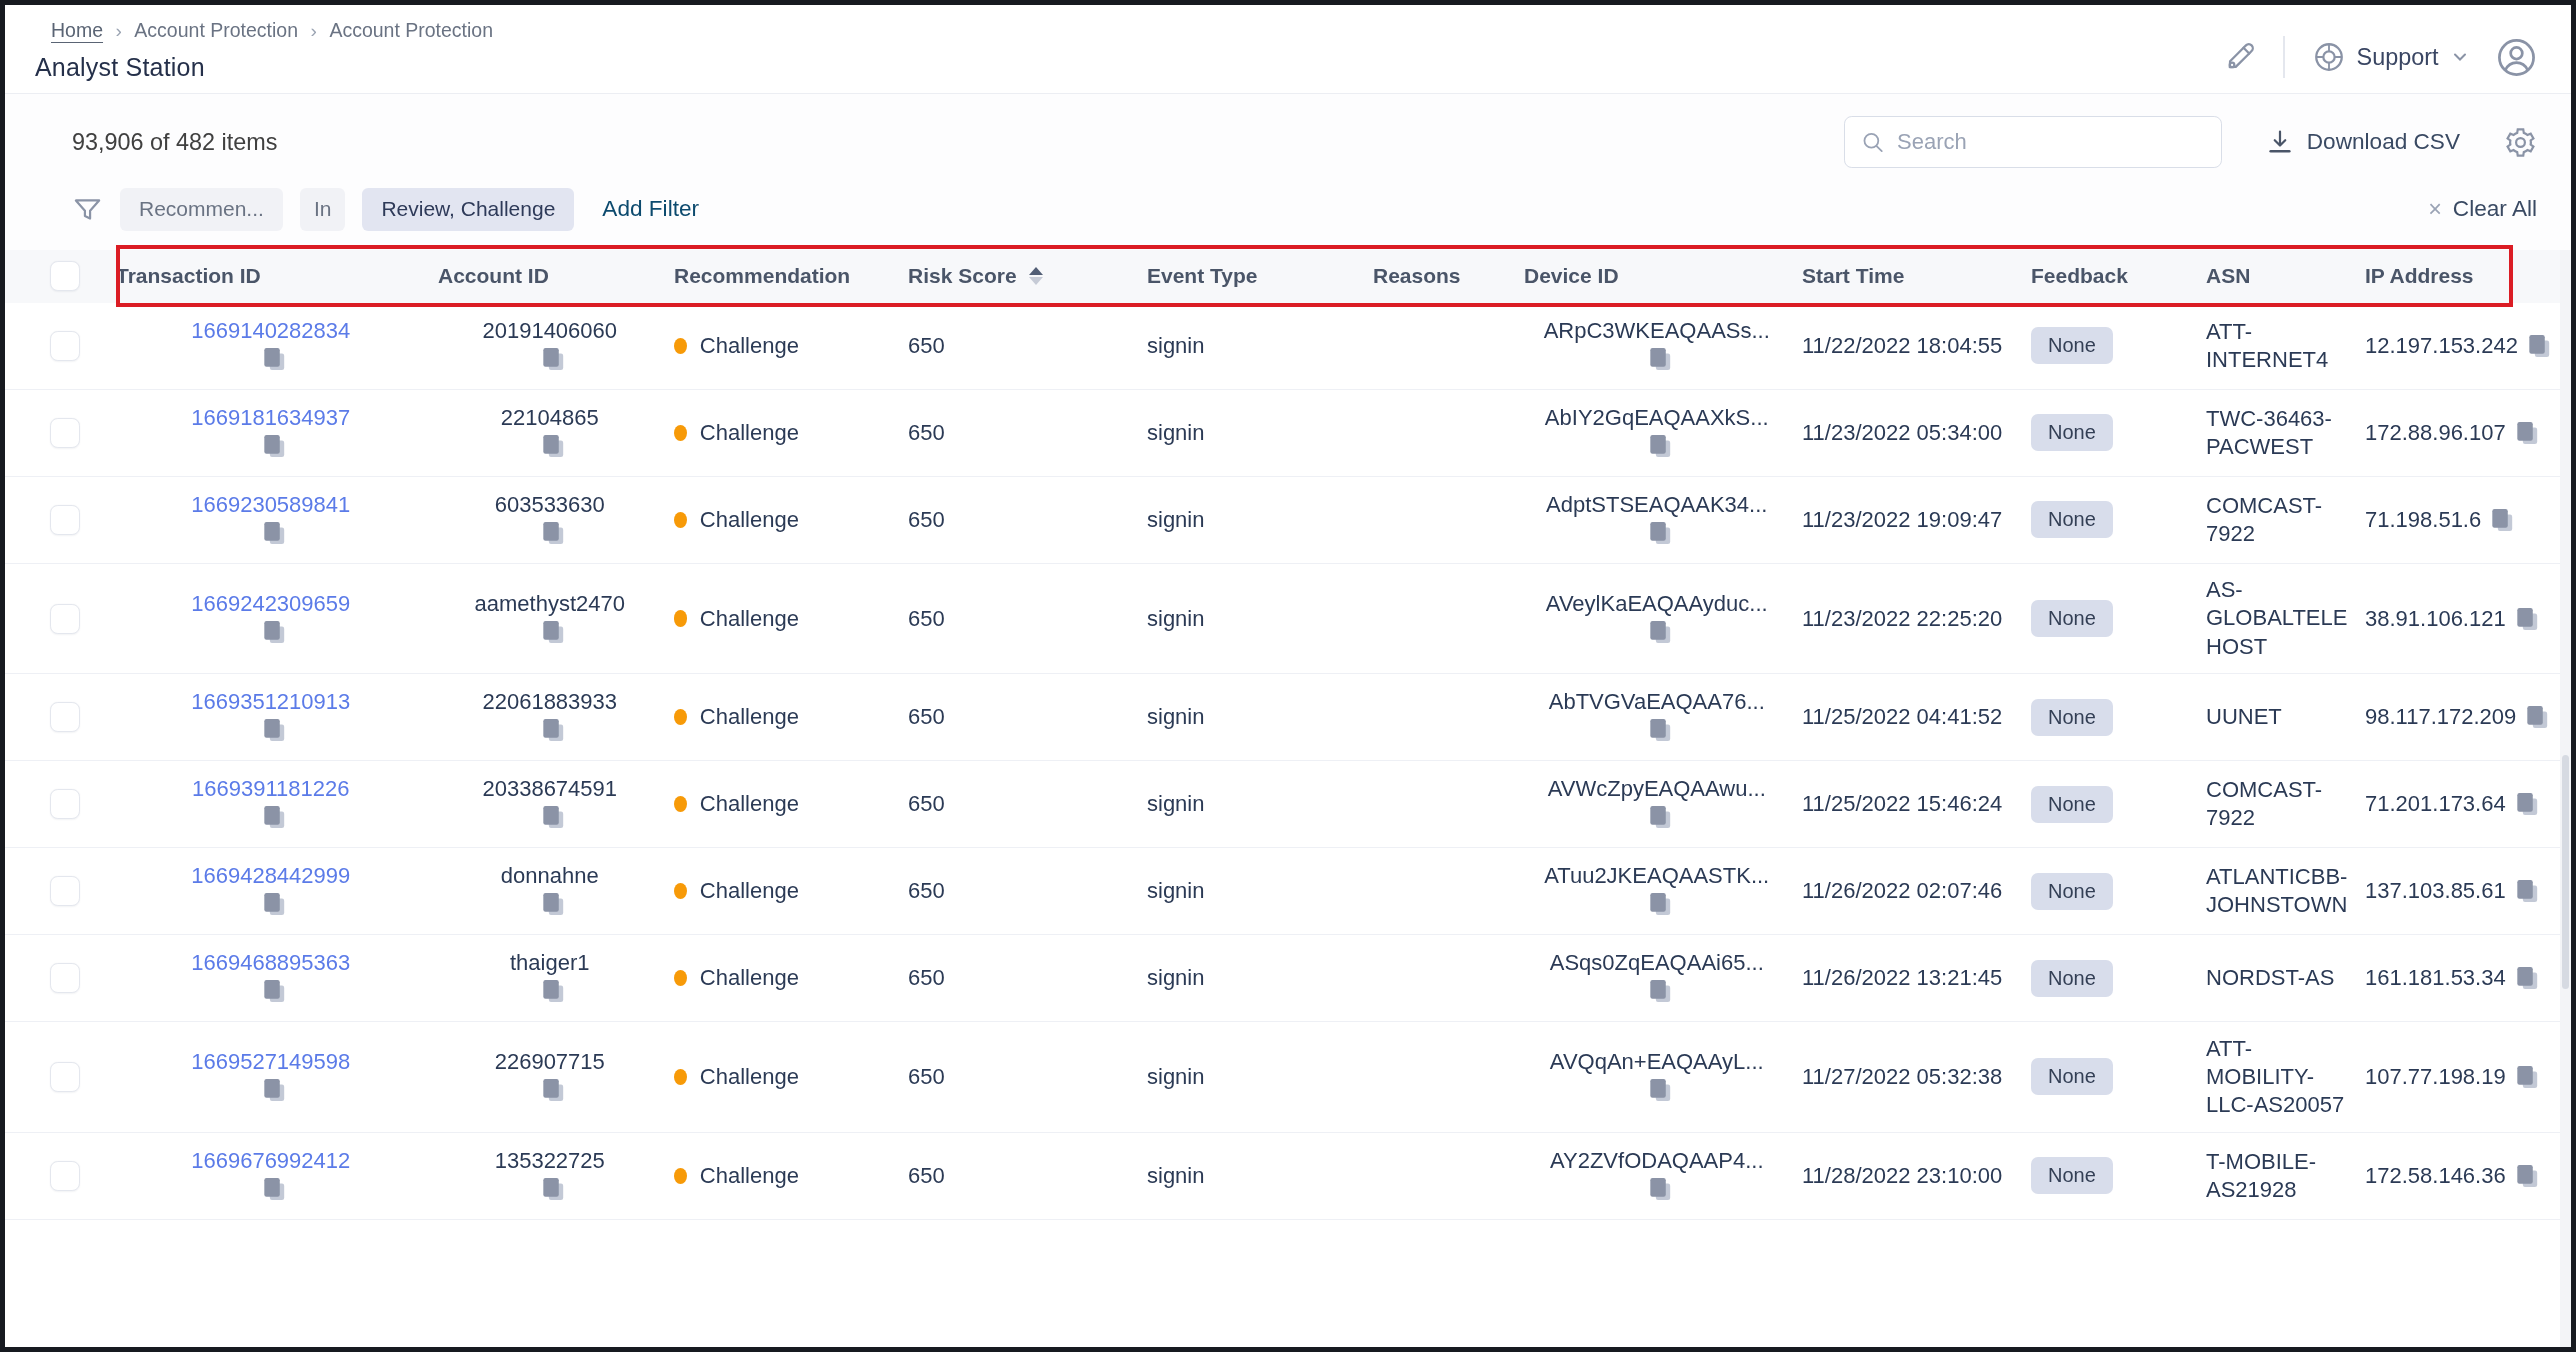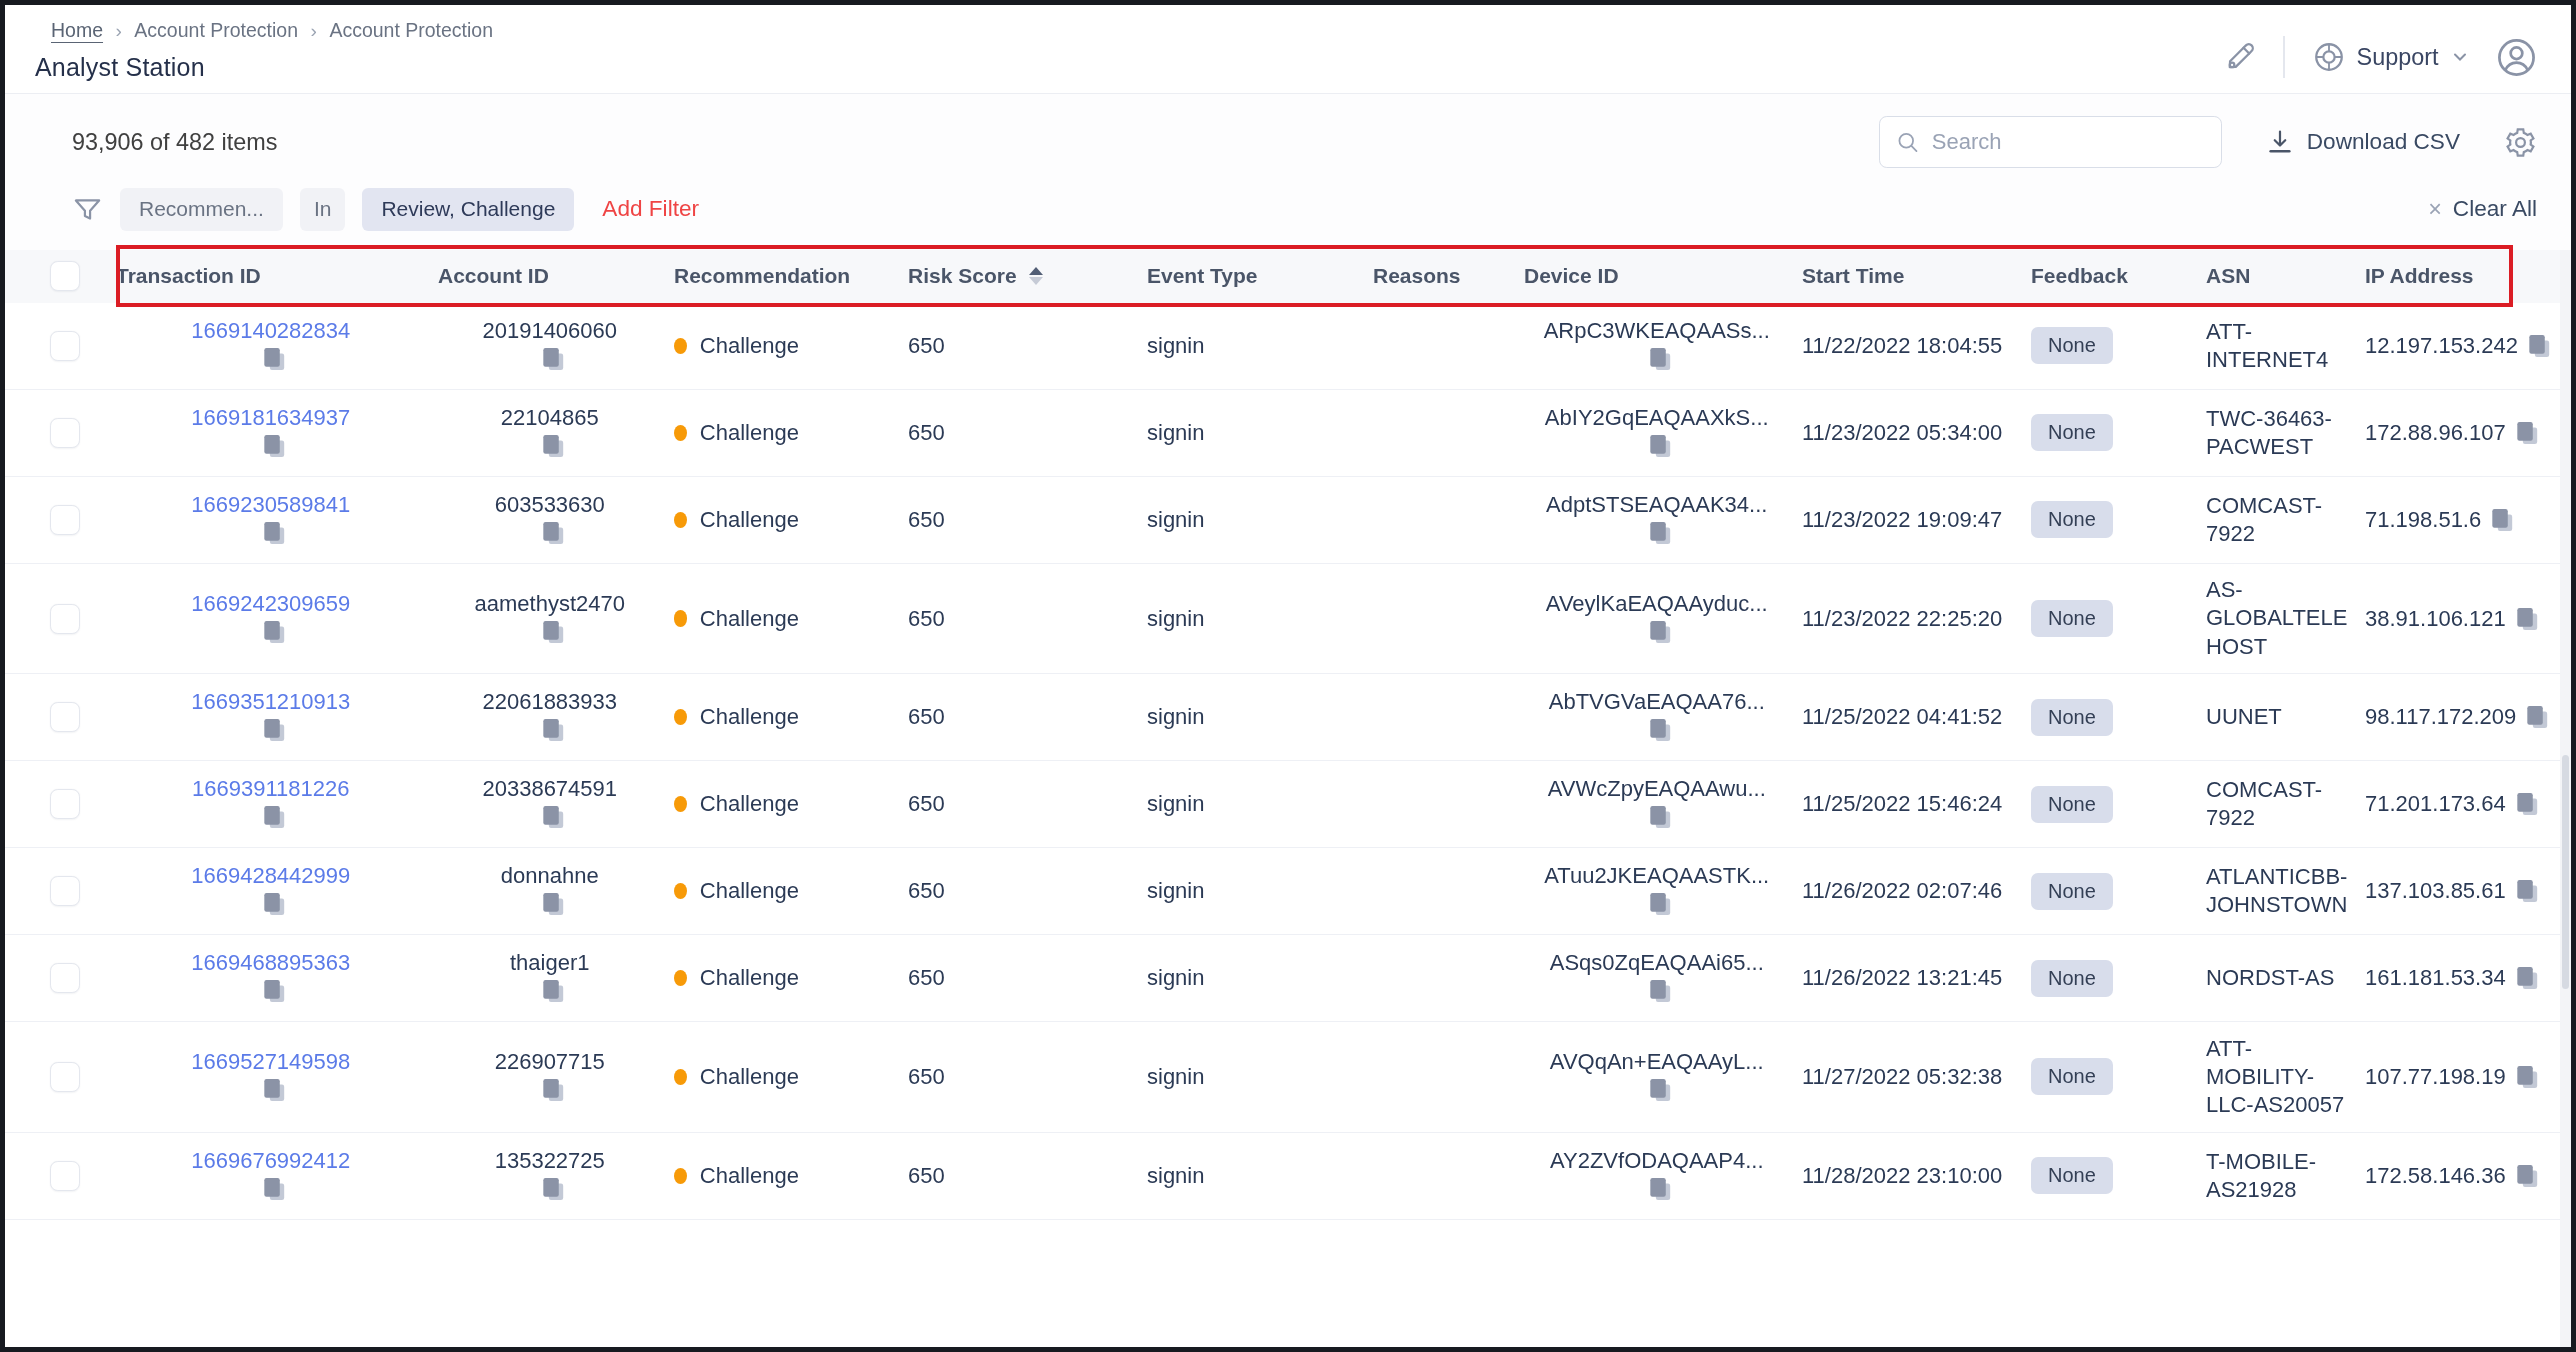--- a/index.html
+++ b/index.html
@@ -18,32 +18,32 @@
   .header-right { display:flex; align-items:center; gap:26.5px; margin-top:17px; }
   .hdr-divider { width:1.6px; height:42px; background:#e4e7ee; }
   .support { display:flex; align-items:center; gap:11px; font-size:23.4px; color:#3a4663; cursor:pointer; }
   .icon-btn { cursor:pointer; display:flex; align-items:center; }
 
   
   .toolbar { padding:22px 34px 0 67px; background:#fdfdfe; }
   .toolbar-row1 { display:flex; justify-content:space-between; align-items:center; }
   .items-count { font-size:23.4px; color:#404040; }
   .tools-right { display:flex; align-items:center; gap:44px; }
-  .search-box { display:flex; align-items:center; gap:12.5px; width:343px; height:52px;
+  .search-box { display:flex; align-items:center; gap:12.5px; width:378px; height:52px;
     border:1.6px solid #d9dee8; border-radius:7.8px; padding:0 15.6px; background:#fff; }
   .search-box input { border:none; outline:none; font-size:22px; color:#3a4663; width:100%;
     font-family:inherit; background:transparent; }
   .search-box input::placeholder { color:#9aa3b5; }
   .download { display:flex; align-items:center; gap:12.5px; font-size:22.6px; color:#3a4a63; cursor:pointer; }
   .toolbar-row2 { display:flex; justify-content:space-between; align-items:center; margin-top:20px; padding-bottom:19px; }
   .filters { display:flex; align-items:center; gap:17px; }
   .chip { background:#f1f2f6; border-radius:6.2px; padding:9.4px 19px; font-size:21px; color:#6a7383; cursor:pointer; }
   .chip.op { padding:9.4px 14px; }
   .chip.value { background:#e2e5f1; color:#2e3a59; }
-  .add-filter { color:#ef4444; font-size:22.6px; cursor:pointer; margin-left:11px; }
+  .add-filter { color:#0c4a6e; font-size:22.6px; cursor:pointer; margin-left:11px; }
   .clear-all { display:flex; align-items:center; gap:11px; font-size:22.6px; color:#3a4a63; cursor:pointer; }
   .clear-x { color:#9aa3b5; font-size:23.4px; }
 
   
   .table-wrap { position:relative; flex:1; background:#fff;border-radius:19px; }
   .grid-cols { display:grid;
     grid-template-columns:111px 322px 236px 234px 239px 226px 151px 278px 229px 175px 159px 1fr;
     align-items:center; }
   .thead { position:relative; background:#f7f8fa; min-height:53px; }
   .th { font-size:21px; font-weight:700; color:#4a5568; display:flex; align-items:center; gap:7.8px;

